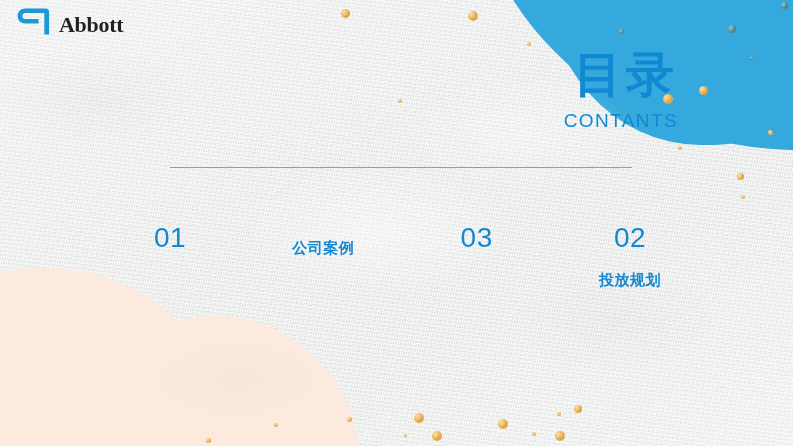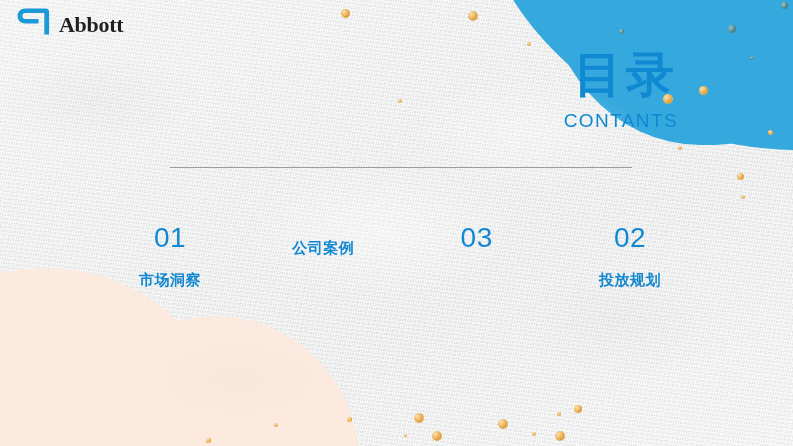--- a/index.html
+++ b/index.html
@@ -232,21 +232,20 @@
 
   <div id="title-block">
     <div id="title-cn">目录</div>
     <div id="title-en">CONTANTS</div>
   </div>
   <div id="divider"></div>
 
   <div id="toc">
     <div class="toc-item">
       <div class="toc-num">01</div>
-      <div class="toc-label">市场洞察</div>
     </div>
     <div class="toc-item">
       <div class="toc-label">公司案例</div>
     </div>
     <div class="toc-item">
       <div class="toc-num">03</div>
       <div class="toc-label">
         </div>
     </div>
     <div class="toc-item">

